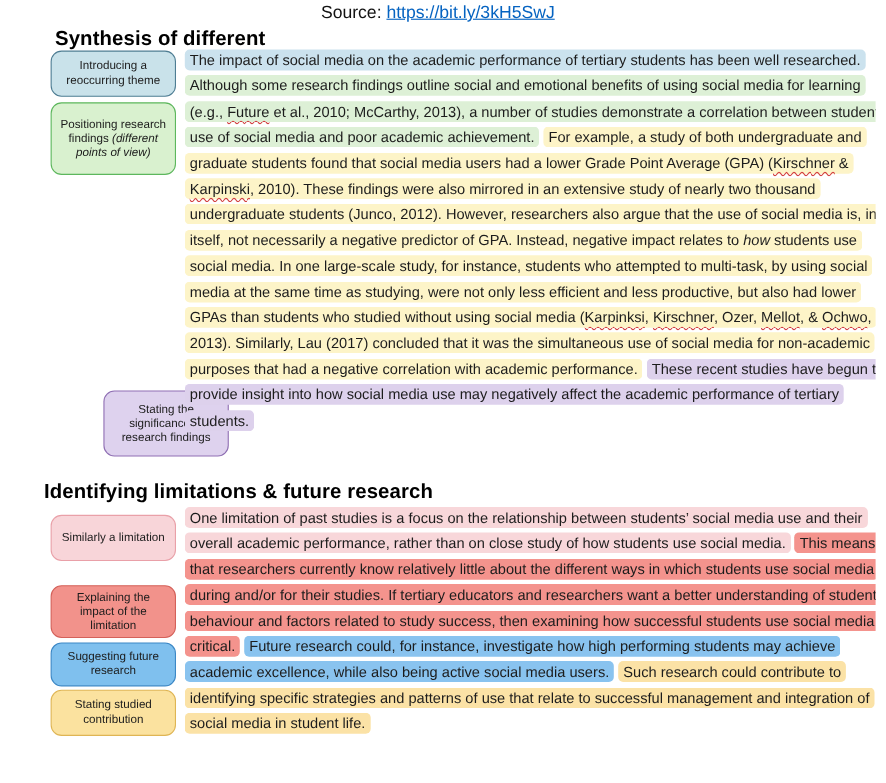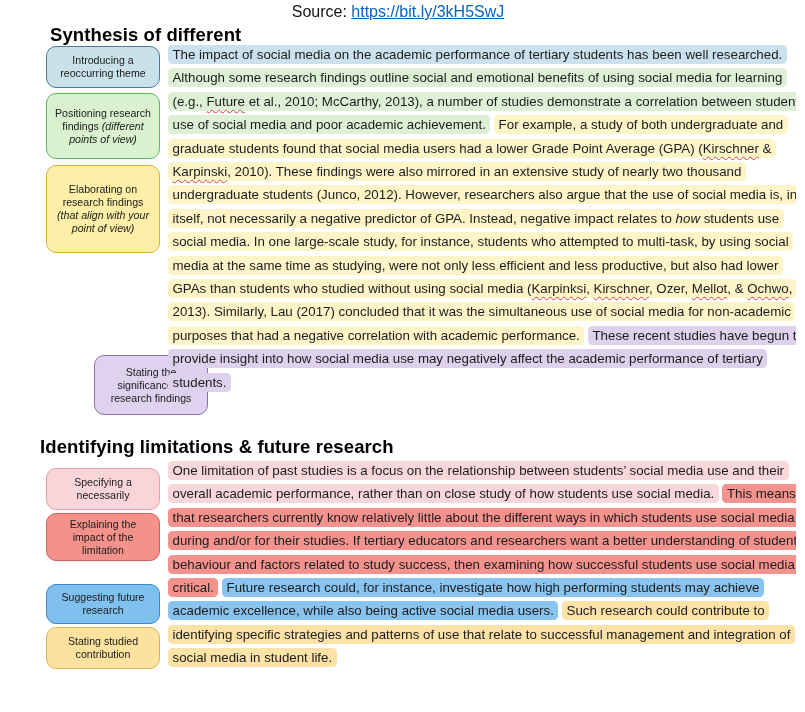--- a/index.html
+++ b/index.html
@@ -18,21 +18,21 @@
     border:1.6px solid;border-radius:10px;
     display:flex;align-items:center;justify-content:center;text-align:center;
     font-size:10.6px;line-height:13px;color:#1b1b1b;padding:17px 6px;
   }
   .box-note{font-style:italic;}
   .box-1{top:46px;height:42px;background:var(--b1bg);border-color:var(--b1bd);}
   .box-2{top:93px;height:66px;background:var(--b2bg);border-color:var(--b2bd);}
   .box-3{top:165px;height:88px;background:var(--b3bg);border-color:var(--b3bd);}
   .box-4{top:355px;height:60px;background:var(--b4bg);border-color:var(--b4bd);margin-left:48px;}
   .box-5{top:468px;height:42px;background:var(--b5bg);border-color:var(--b5bd);}
-  .box-6{top:513px;height:48px;background:var(--b6bg);border-color:var(--b6bd);}
+  .box-6{top:532px;height:48px;background:var(--b6bg);border-color:var(--b6bd);}
   .box-7{top:584px;height:40px;background:var(--b7bg);border-color:var(--b7bd);}
   .box-8{top:627px;height:42px;background:var(--b8bg);border-color:var(--b8bd);}
 
   .para{position:absolute;left:168px;width:642px;font-size:13.3px;line-height:23.4px;color:#1c1c1c;}
   .para-1{top:43px;}
   .para-2{top:459px;}
   .seg{
     padding:2px 4.5px;border-radius:4.5px;
     -webkit-box-decoration-break:clone;box-decoration-break:clone;
   }
@@ -66,38 +66,35 @@
   </div>
 
   <div class="heading h1">Synthesis of different</div>
 
   <div class="label-box box-1">
     <span>Introducing a reoccurring theme</span>
   </div>
   <div class="label-box box-2">
     <span><span>Positioning research findings</span> <span class="box-note">(different points of view)</span></span>
   </div>
-  <div class="label-box box-3">
-    <span><span>Elaborating on research findings</span> <span class="box-note">(that align with your point of view)</span></span>
-  </div>
   <div class="label-box box-4">
     <span>Stating the significance of research findings</span>
   </div>
 
   <div class="para para-1">
     <span class="seg hl-theme"><span>The impact of social media on the academic performance of tertiary students has been well researched.</span></span>
     <span class="seg hl-green"><span>Although some research findings outline social and emotional benefits of using social media for learning (e.g., </span><span class="sp">Future</span><span> et al., 2010; McCarthy, 2013), a number of studies demonstrate a correlation between student use of social media and poor academic achievement.</span></span>
     <span class="seg hl-yellow"><span>For example, a study of both undergraduate and graduate students found that social media users had a lower Grade Point Average (GPA) (</span><span class="sp">Kirschner</span><span> &amp; </span><span class="sp">Karpinski</span><span>, 2010). These findings were also mirrored in an extensive study of nearly two thousand undergraduate students (Junco, 2012). However, researchers also argue that the use of social media is, in itself, not necessarily a negative predictor of GPA. Instead, negative impact relates to </span><span class="it">how</span><span> students use social media. In one large-scale study, for instance, students who attempted to multi-task, by using social media at the same time as studying, were not only less efficient and less productive, but also had lower GPAs than students who studied without using social media (</span><span class="sp">Karpinksi</span><span>, </span><span class="sp">Kirschner</span><span>, Ozer, </span><span class="sp">Mellot</span><span>, &amp; </span><span class="sp">Ochwo</span><span>, 2013). Similarly, Lau (2017) concluded that it was the simultaneous use of social media for non-academic purposes that had a negative correlation with academic performance.</span></span>
     <span class="seg hl-purple"><span>These recent studies have begun to provide insight into how social media use may negatively affect the academic performance of tertiary students.</span></span>
   </div>
 
   <div class="heading h2">Identifying limitations &amp; future research</div>
 
   <div class="label-box box-5">
-    <span>Specifying a necessarily</span>
+    <span>Similarly a limitation</span>
   </div>
   <div class="label-box box-6">
     <span>Explaining the impact of the limitation</span>
   </div>
   <div class="label-box box-7">
     <span>Suggesting future research</span>
   </div>
   <div class="label-box box-8">
     <span>Stating studied contribution</span>
   </div>

